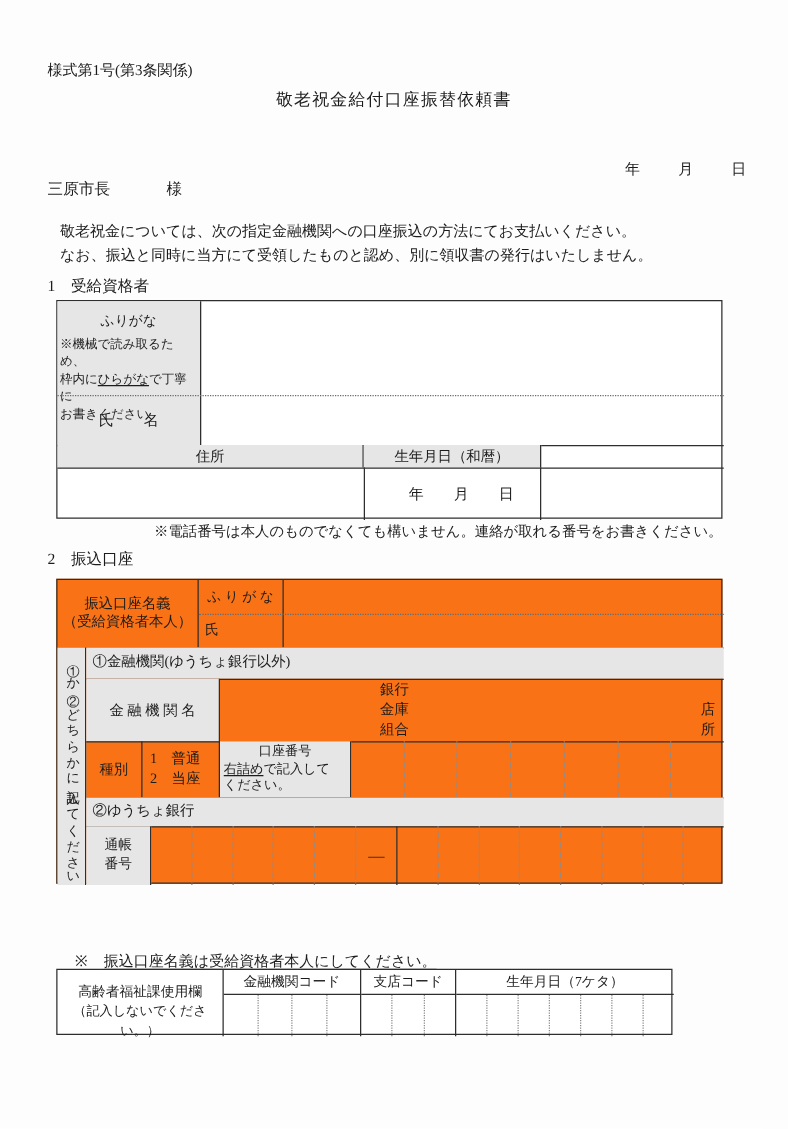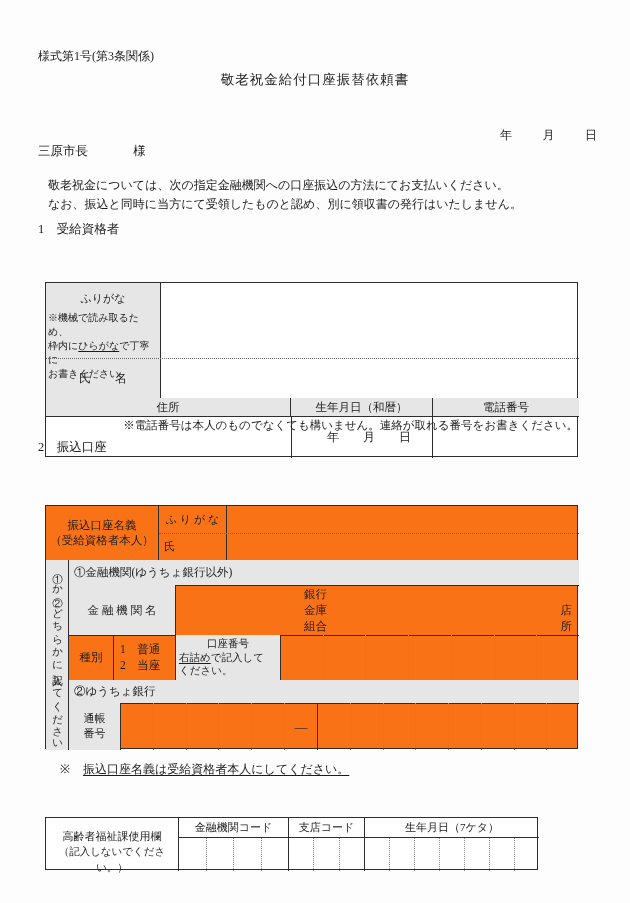--- a/index.html
+++ b/index.html
@@ -4,21 +4,21 @@
 <style>
   html,body{margin:0;padding:0;background:#ffffff;}
   #page{
     position:relative;width:630px;height:903px;background:#fdfdfd;
     font-family:"Liberation Serif","DejaVu Serif",serif;color:#1c1c1c;
     overflow:hidden;
   }
   .abs{position:absolute;}
   .c{text-align:center;}
   .gray{background:#e6e6e6;}
-  .bdr{border:1px solid #2e2e2e;box-sizing:border-box;margin-top:42px;}
+  .bdr{border:1px solid #2e2e2e;box-sizing:border-box;}
   .vline{position:absolute;width:0;border-left:1px solid #2e2e2e;}
   .hline{position:absolute;height:0;border-top:1px solid #2e2e2e;}
   .dotline{position:absolute;height:0;border-top:1px dotted #6b6b6b;}
   .cellrow{position:absolute;display:flex;}
   .dcell{flex:1 1 0;box-sizing:border-box;}
   .dl{border-left:1px dotted #8a8a8a;}
   .u{text-decoration:underline;text-underline-offset:2px;}
   .vtext{writing-mode:vertical-rl;text-orientation:upright;letter-spacing:1px;}
   .flexc{display:flex;align-items:center;justify-content:center;}
 </style>
@@ -60,21 +60,20 @@
       <div class="flexc" style="position:absolute;left:0;top:75px;width:100%;height:40px;font-size:12px;">氏　　名</div>
     </div>
 
     <div class="abs" style="left:115px;top:0;width:418px;height:75px;"></div>
     <div class="abs" style="left:115px;top:75px;width:418px;height:40px;"></div>
     <div class="dotline" style="left:0;top:75px;width:533px;"></div>
     <div class="hline" style="left:0;top:115px;width:533px;"></div>
 
     <div class="abs gray flexc" style="left:0;top:115px;width:245px;height:18px;font-size:11.5px;border-right:1px solid #2e2e2e;box-sizing:border-box;">住所</div>
     <div class="abs gray flexc" style="left:245px;top:115px;width:142px;height:18px;font-size:11.5px;border-right:1px solid #2e2e2e;box-sizing:border-box;">生年月日（和暦）</div>
-    <div class="abs gray flexc" style="left:387px;top:115px;width:146px;height:18px;font-size:11.5px;">電話番号</div>
     <div class="hline" style="left:0;top:133px;width:533px;"></div>
 
     <div class="abs" style="left:0;top:133px;width:245px;height:42px;"></div>
     <div class="abs flexc" style="left:245px;top:133px;width:142px;height:42px;border-left:1px solid #2e2e2e;border-right:1px solid #2e2e2e;box-sizing:border-box;font-size:12px;padding-left:14px;">年　　月　　日</div>
     <div class="abs" style="left:387px;top:133px;width:146px;height:42px;"></div>
   </div>
 
   <div class="abs" style="left:45px;top:418px;width:533px;text-align:right;font-size:11.5px;">※電話番号は本人のものでなくても構いません。連絡が取れる番号をお書きください。</div>
 
   <div class="abs" style="left:38px;top:439px;font-size:12.5px;">2　振込口座</div>

